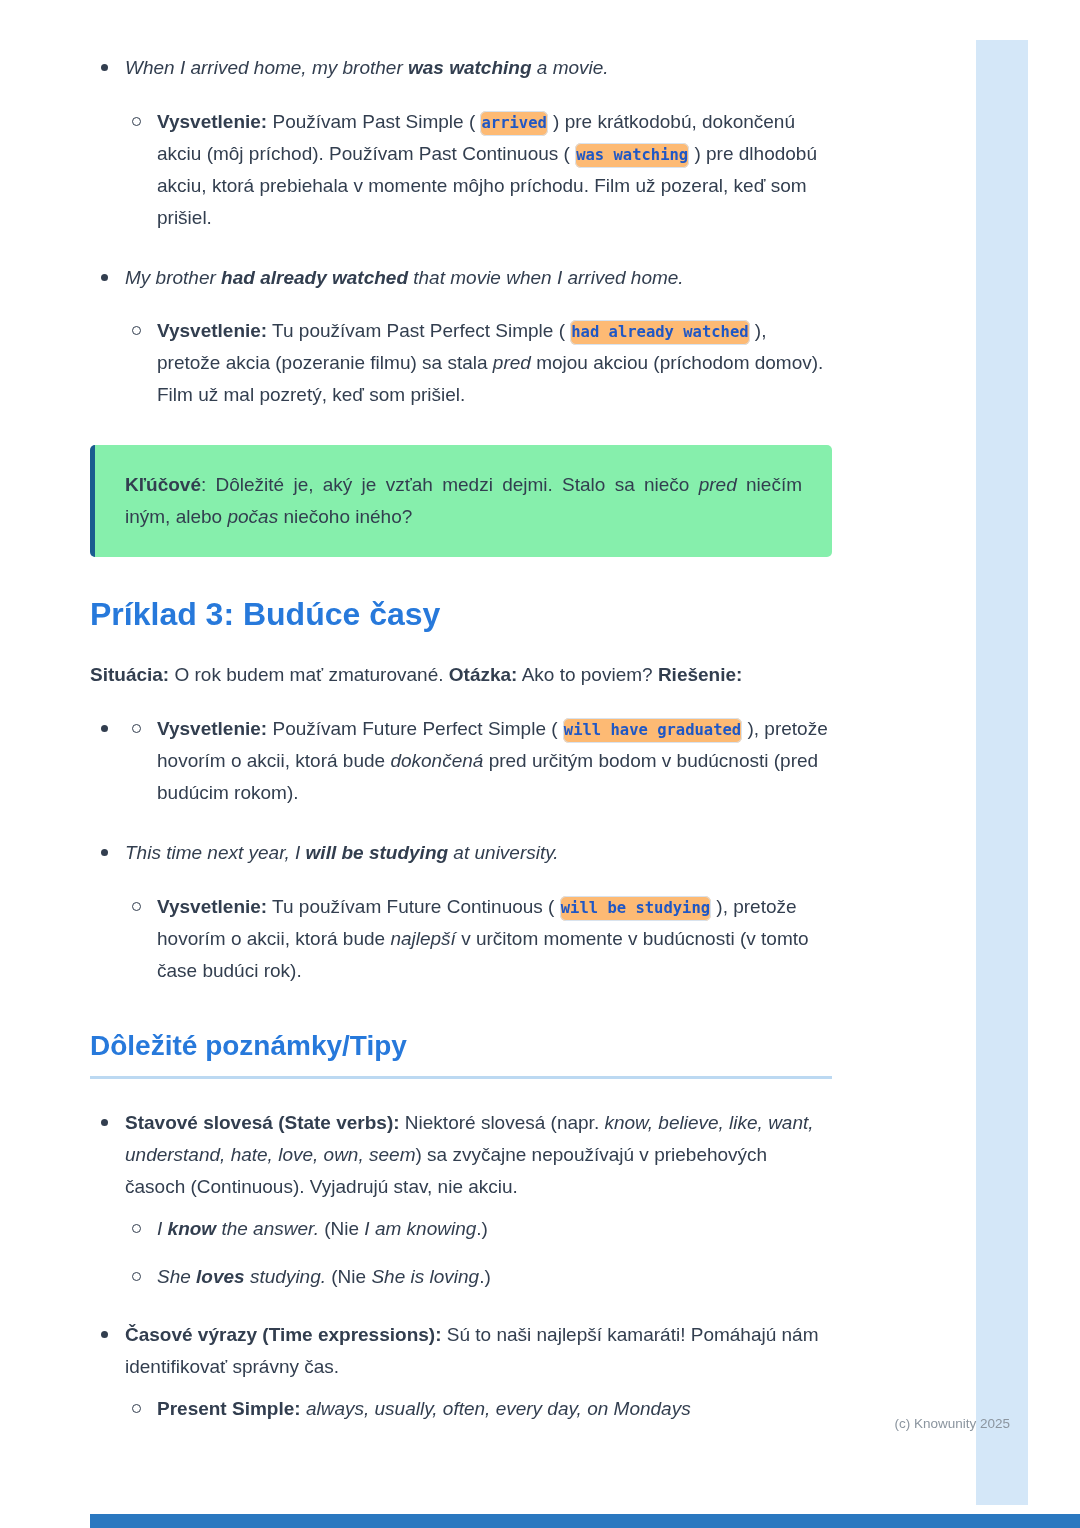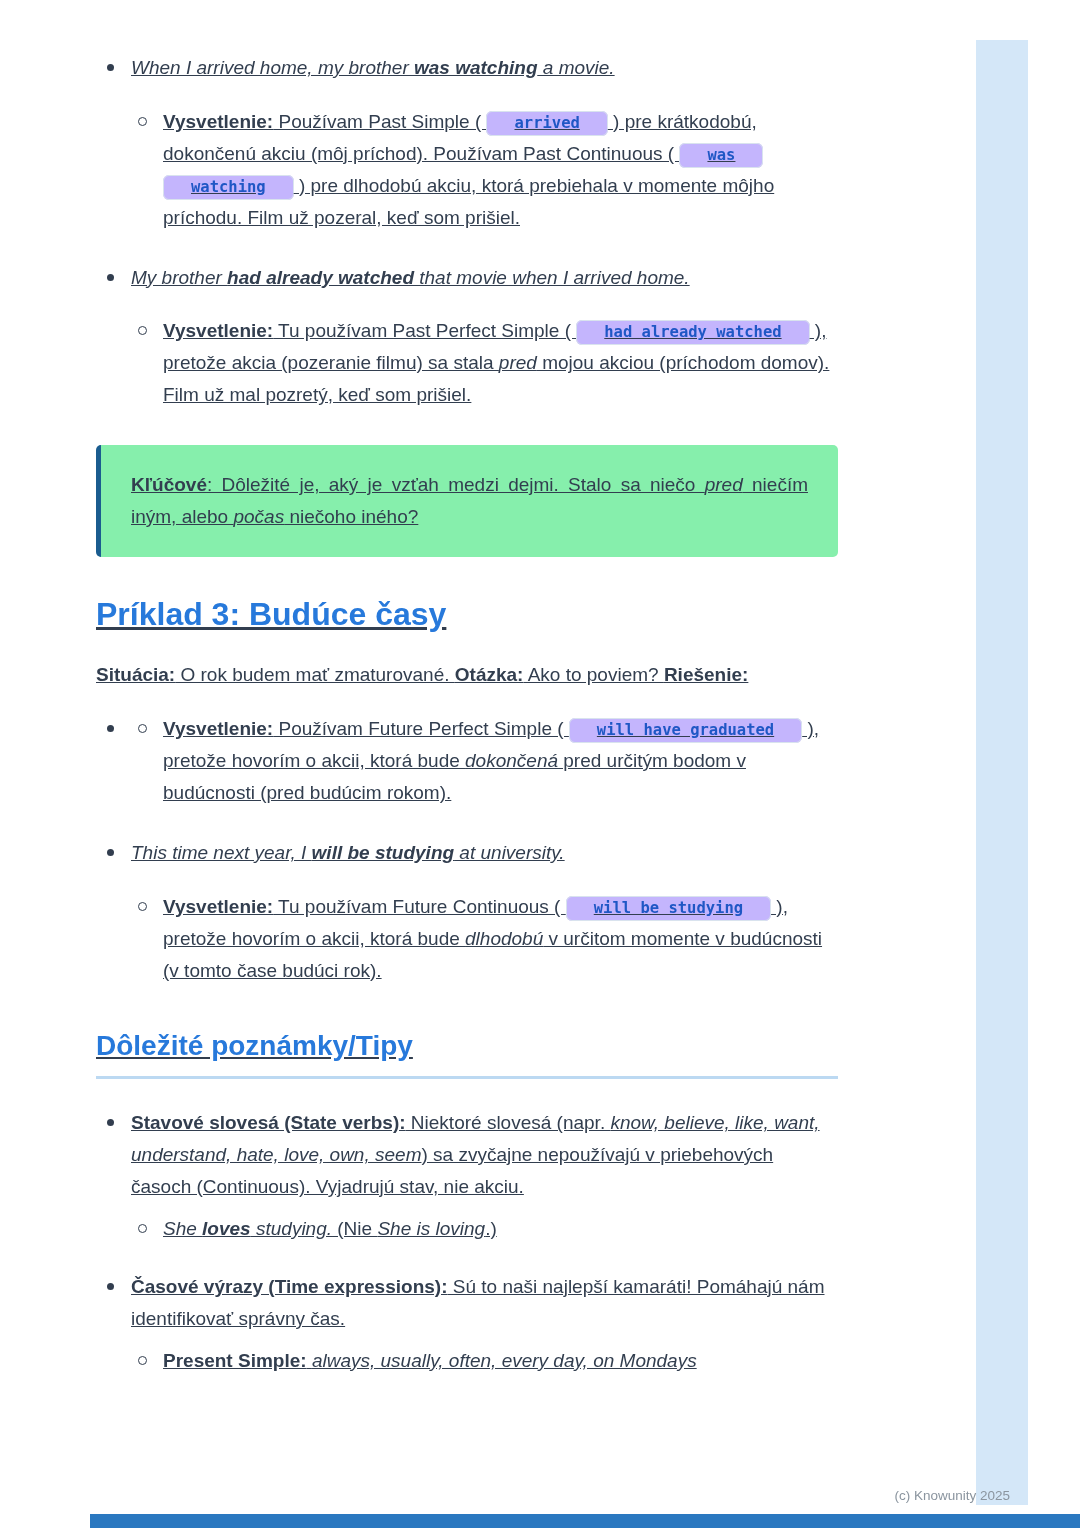--- a/index.html
+++ b/index.html
@@ -7,25 +7,24 @@
   .page {
     position:relative;
     width:1080px; height:1528px;
     background:#ffffff;
     overflow:hidden;
     font-family:"Liberation Sans", sans-serif;
     color:#323e4f;
   }
   .content {
     position:absolute;
-    left:96px; top:52px;
+    left:90px; top:52px;
     width:742px;
     font-size:19px;
     line-height:1.68;
-    text-decoration:underline;
   }
   ul { list-style:none; }
 
   
   .li1 { position:relative; padding-left:35px; margin-bottom:28px; }
   .li1::before {
     content:"";
     position:absolute; left:11px; top:12px;
     width:7px; height:7px; border-radius:50%;
     background:#323e4f;
@@ -48,24 +47,24 @@
   
   .seg-p { font-style:normal; font-weight:normal; }
   .seg-b { font-weight:bold; }
   .seg-i { font-style:italic; }
   .seg-bi { font-style:italic; font-weight:bold; }
   .seg-c {
     font-family:"DejaVu Sans Mono", monospace;
     font-size:15.5px;
     font-weight:bold;
     color:#1f57c5;
-    background:#c4b5fd;
+    background:#fdba74;
     border:1px solid #d9e3ee;
     border-radius:6px;
-    padding:2px 27px 3px;
+    padding:2px 0 3px;
     -webkit-box-decoration-break:clone;
     box-decoration-break:clone;
     text-align:right;
   }
 
   
   .callout {
     margin:34px 0 0 0;
     background:#86efac;
     border-left:5px solid #1a5c8f;
@@ -95,21 +94,21 @@
   }
 
   .right-strip {
     position:absolute;
     left:976px; top:40px;
     width:52px; height:1465px;
     background:#d4e7f8;
   }
   .copyright {
     position:absolute;
-    top:1488px; right:70px;
+    top:1416px; right:70px;
     font-size:13.5px;
     color:#8b959f;
     z-index:2;
   }
   .bottom-bar {
     position:absolute;
     left:90px; right:0; bottom:0;
     height:14px;
     background:#2a78c0;
   }
@@ -152,32 +151,35 @@
         <ul class="lvl2">
           <li class="li2">
             <div><span class="seg-b">Vysvetlenie:</span><span class="seg-p"> Používam Future Perfect Simple ( </span><span class="seg-c">will have graduated</span><span class="seg-p"> ), pretože hovorím o akcii, ktorá bude </span><span class="seg-i">dokončená</span><span class="seg-p"> pred určitým bodom v budúcnosti (pred budúcim rokom).</span></div>
           </li>
         </ul>
       </li>
       <li class="li1">
         <div><span class="seg-i">This time next year, I </span><span class="seg-bi">will be studying</span><span class="seg-i"> at university.</span></div>
         <ul class="lvl2">
           <li class="li2">
-            <div><span class="seg-b">Vysvetlenie:</span><span class="seg-p"> Tu používam Future Continuous ( </span><span class="seg-c">will be studying</span><span class="seg-p"> ), pretože hovorím o akcii, ktorá bude </span><span class="seg-i">dlhodobú</span><span class="seg-p"> v určitom momente v budúcnosti (v tomto čase budúci rok).</span></div>
+            <div><span class="seg-b">Vysvetlenie:</span><span class="seg-p"> Tu používam Future Continuous ( </span><span class="seg-c">will be studying</span><span class="seg-p"> ), pretože hovorím o akcii, ktorá bude </span><span class="seg-i">najlepší</span><span class="seg-p"> v určitom momente v budúcnosti (v tomto čase budúci rok).</span></div>
           </li>
         </ul>
       </li>
     </ul>
 
     <h1 class="sec">Dôležité poznámky/Tipy</h1>
 
     <ul class="lvl1 tips">
       <li class="li1">
         <div><span class="seg-b">Stavové slovesá (State verbs):</span><span class="seg-p"> Niektoré slovesá (napr. </span><span class="seg-i">know, believe, like, want, understand, hate, love, own, seem</span><span class="seg-p">) sa zvyčajne nepoužívajú v priebehových časoch (Continuous). Vyjadrujú stav, nie akciu.</span></div>
         <ul class="lvl2">
+          <li class="li2">
+            <div><span class="seg-i">I </span><span class="seg-bi">know</span><span class="seg-i"> the answer.</span><span class="seg-p"> (Nie </span><span class="seg-i">I am knowing</span><span class="seg-p">.)</span></div>
+          </li>
           <li class="li2">
             <div><span class="seg-i">She </span><span class="seg-bi">loves</span><span class="seg-i"> studying.</span><span class="seg-p"> (Nie </span><span class="seg-i">She is loving</span><span class="seg-p">.)</span></div>
           </li>
         </ul>
       </li>
       <li class="li1">
         <div><span class="seg-b">Časové výrazy (Time expressions):</span><span class="seg-p"> Sú to naši najlepší kamaráti! Pomáhajú nám identifikovať správny čas.</span></div>
         <ul class="lvl2">
           <li class="li2">
             <div><span class="seg-b">Present Simple:</span><span class="seg-p"> </span><span class="seg-i">always, usually, often, every day, on Mondays</span></div>

